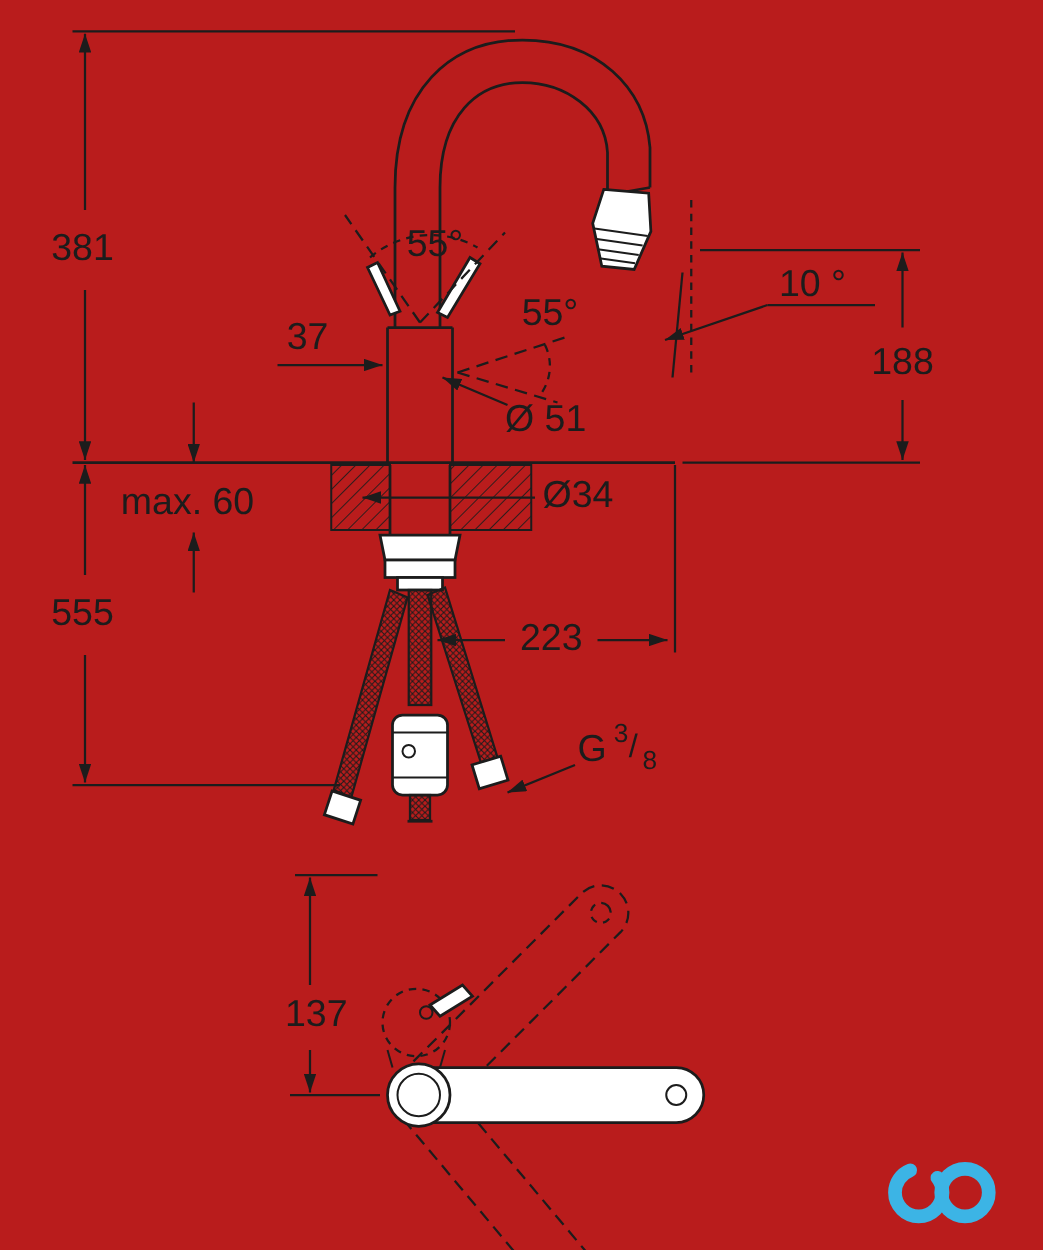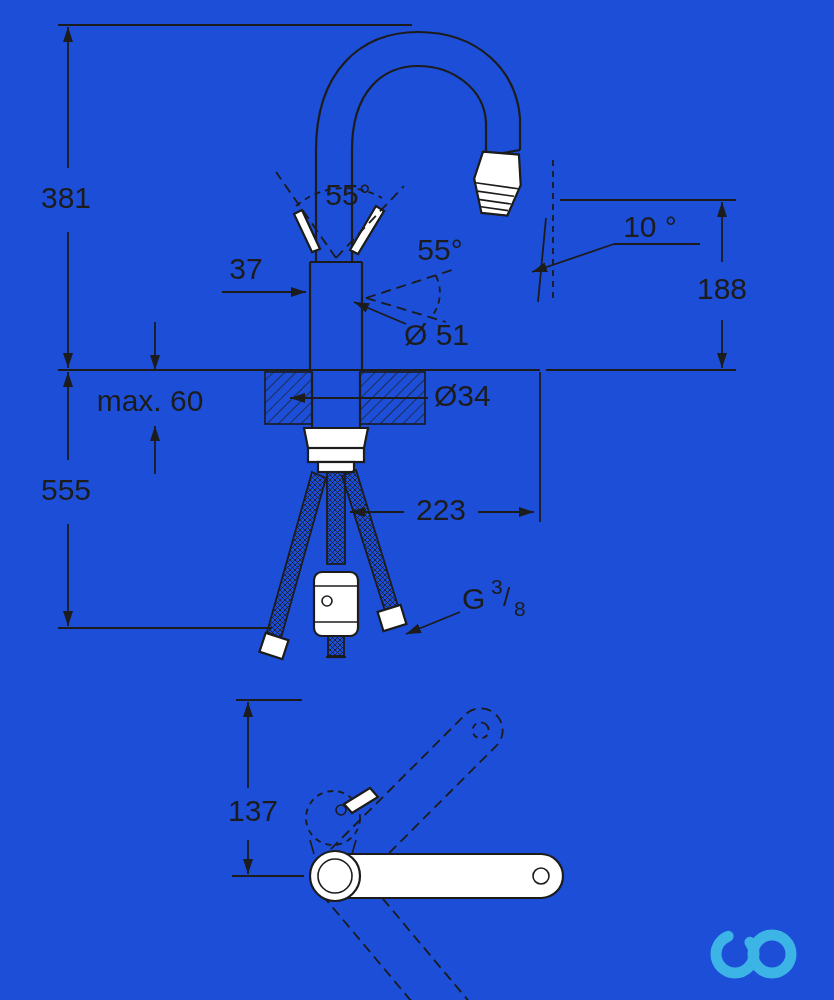--- a/index.html
+++ b/index.html
@@ -1,17 +1,17 @@
 <!DOCTYPE html>
 <html style="--ink: #1c1c1c; --wm: #3cb4e5;"><head>
 <meta charset="utf-8">
 <style>
   :root { --ink:#1c1c1c; --wm:#3cb4e5; }
   html,body { margin:0; padding:0; background:#fff; }
-  .page { width:834px; height:1000px; position:relative; background:#1d4ed8; overflow:hidden; }
+  .page { width:834px; height:1000px; position:relative; background:#b91c1c; overflow:hidden; }
   svg { display:block; }
   .ln   { stroke:var(--ink); fill:none; stroke-width:2.2; stroke-linecap:butt; }
   .thin { stroke-width:1.6; }
   .dim  { stroke:var(--ink); fill:none; stroke-width:1.8; }
   .dash { stroke-dasharray:10 6; }
   .dash2{ stroke-dasharray:6 5; }
   .fillw{ fill:#fff; }
   .hatchfill { fill:url(#hatch); stroke:var(--ink); stroke-width:1.6; }
   .braidfill { fill:url(#braid); stroke:var(--ink); stroke-width:1.8; }
   text { font-family:"Liberation Sans","DejaVu Sans",sans-serif; font-size:30px; fill:var(--ink); }

